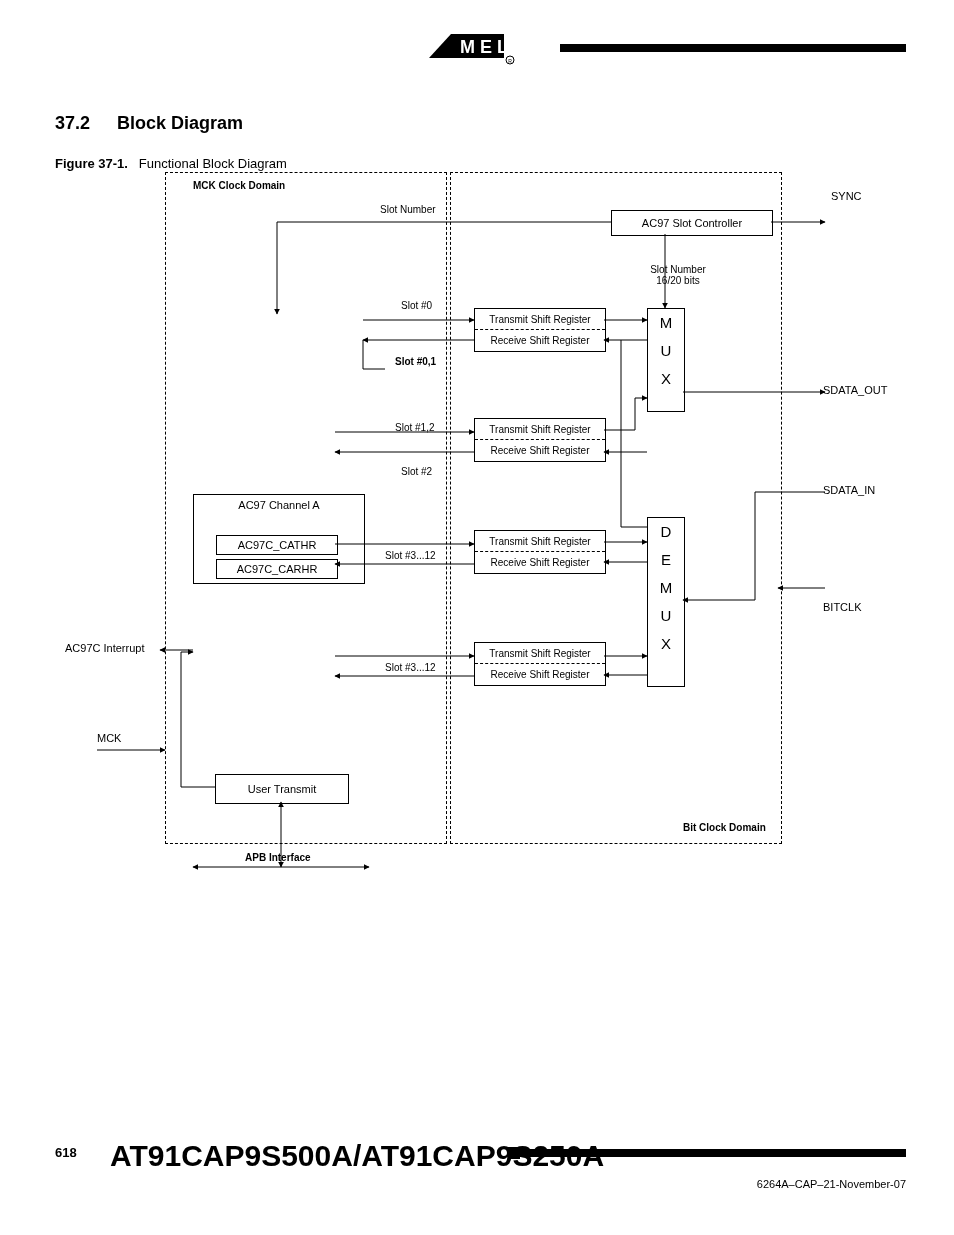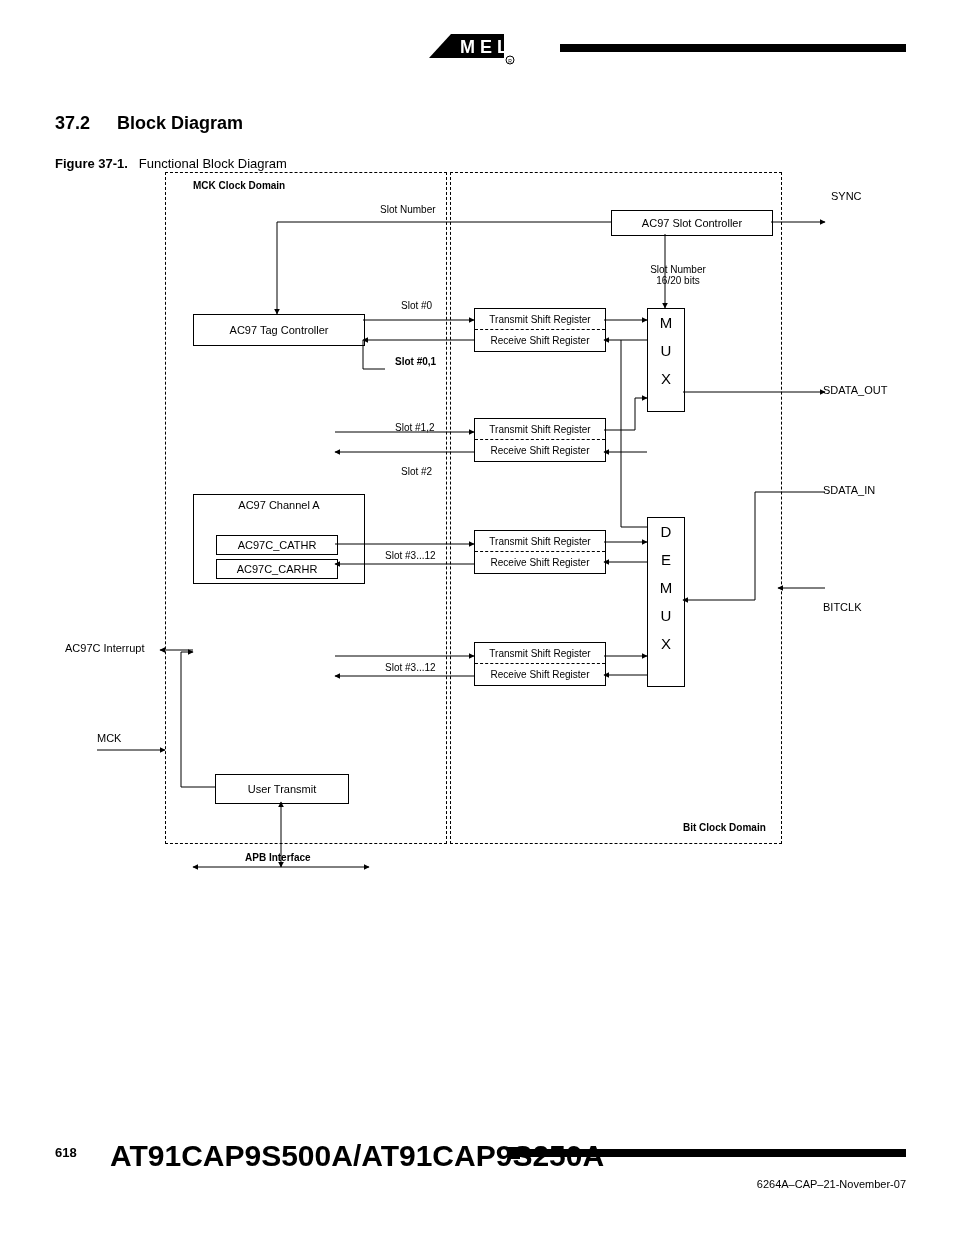--- a/index.html
+++ b/index.html
@@ -59,21 +59,20 @@
 
     <div class="lbl" style="left:138px;top:8px;font-weight:bold;font-size:10px;">MCK Clock Domain</div>
     <div class="lbl" style="left:628px;top:650px;font-weight:bold;font-size:10px;">Bit Clock Domain</div>
 
     <div class="box" style="left:556px;top:38px;width:160px;height:24px;">AC97 Slot Controller</div>
 
     <div class="lbl sm" style="left:325px;top:32px;">Slot Number</div>
     <div class="lbl sm" style="left:578px;top:92px;text-align:center;width:90px;white-space:pre-line;">Slot Number
 16/20 bits</div>
 
-    <div class="box" style="left:138px;top:142px;width:170px;height:30px;">AC97 Tag Controller</div>
 
 
     <div class="box" style="left:138px;top:322px;width:170px;height:88px;display:block;">
       <div class="lbl" style="position:relative;left:0;top:4px;width:100%;text-align:center;">AC97 Channel A</div>
       <div class="box" style="left:22px;top:40px;width:120px;height:18px;">AC97C_CATHR</div>
       <div class="box" style="left:22px;top:64px;width:120px;height:18px;">AC97C_CARHR</div>
     </div>
 
 
     <div class="box" style="left:160px;top:602px;width:132px;height:28px;">User Transmit</div>

